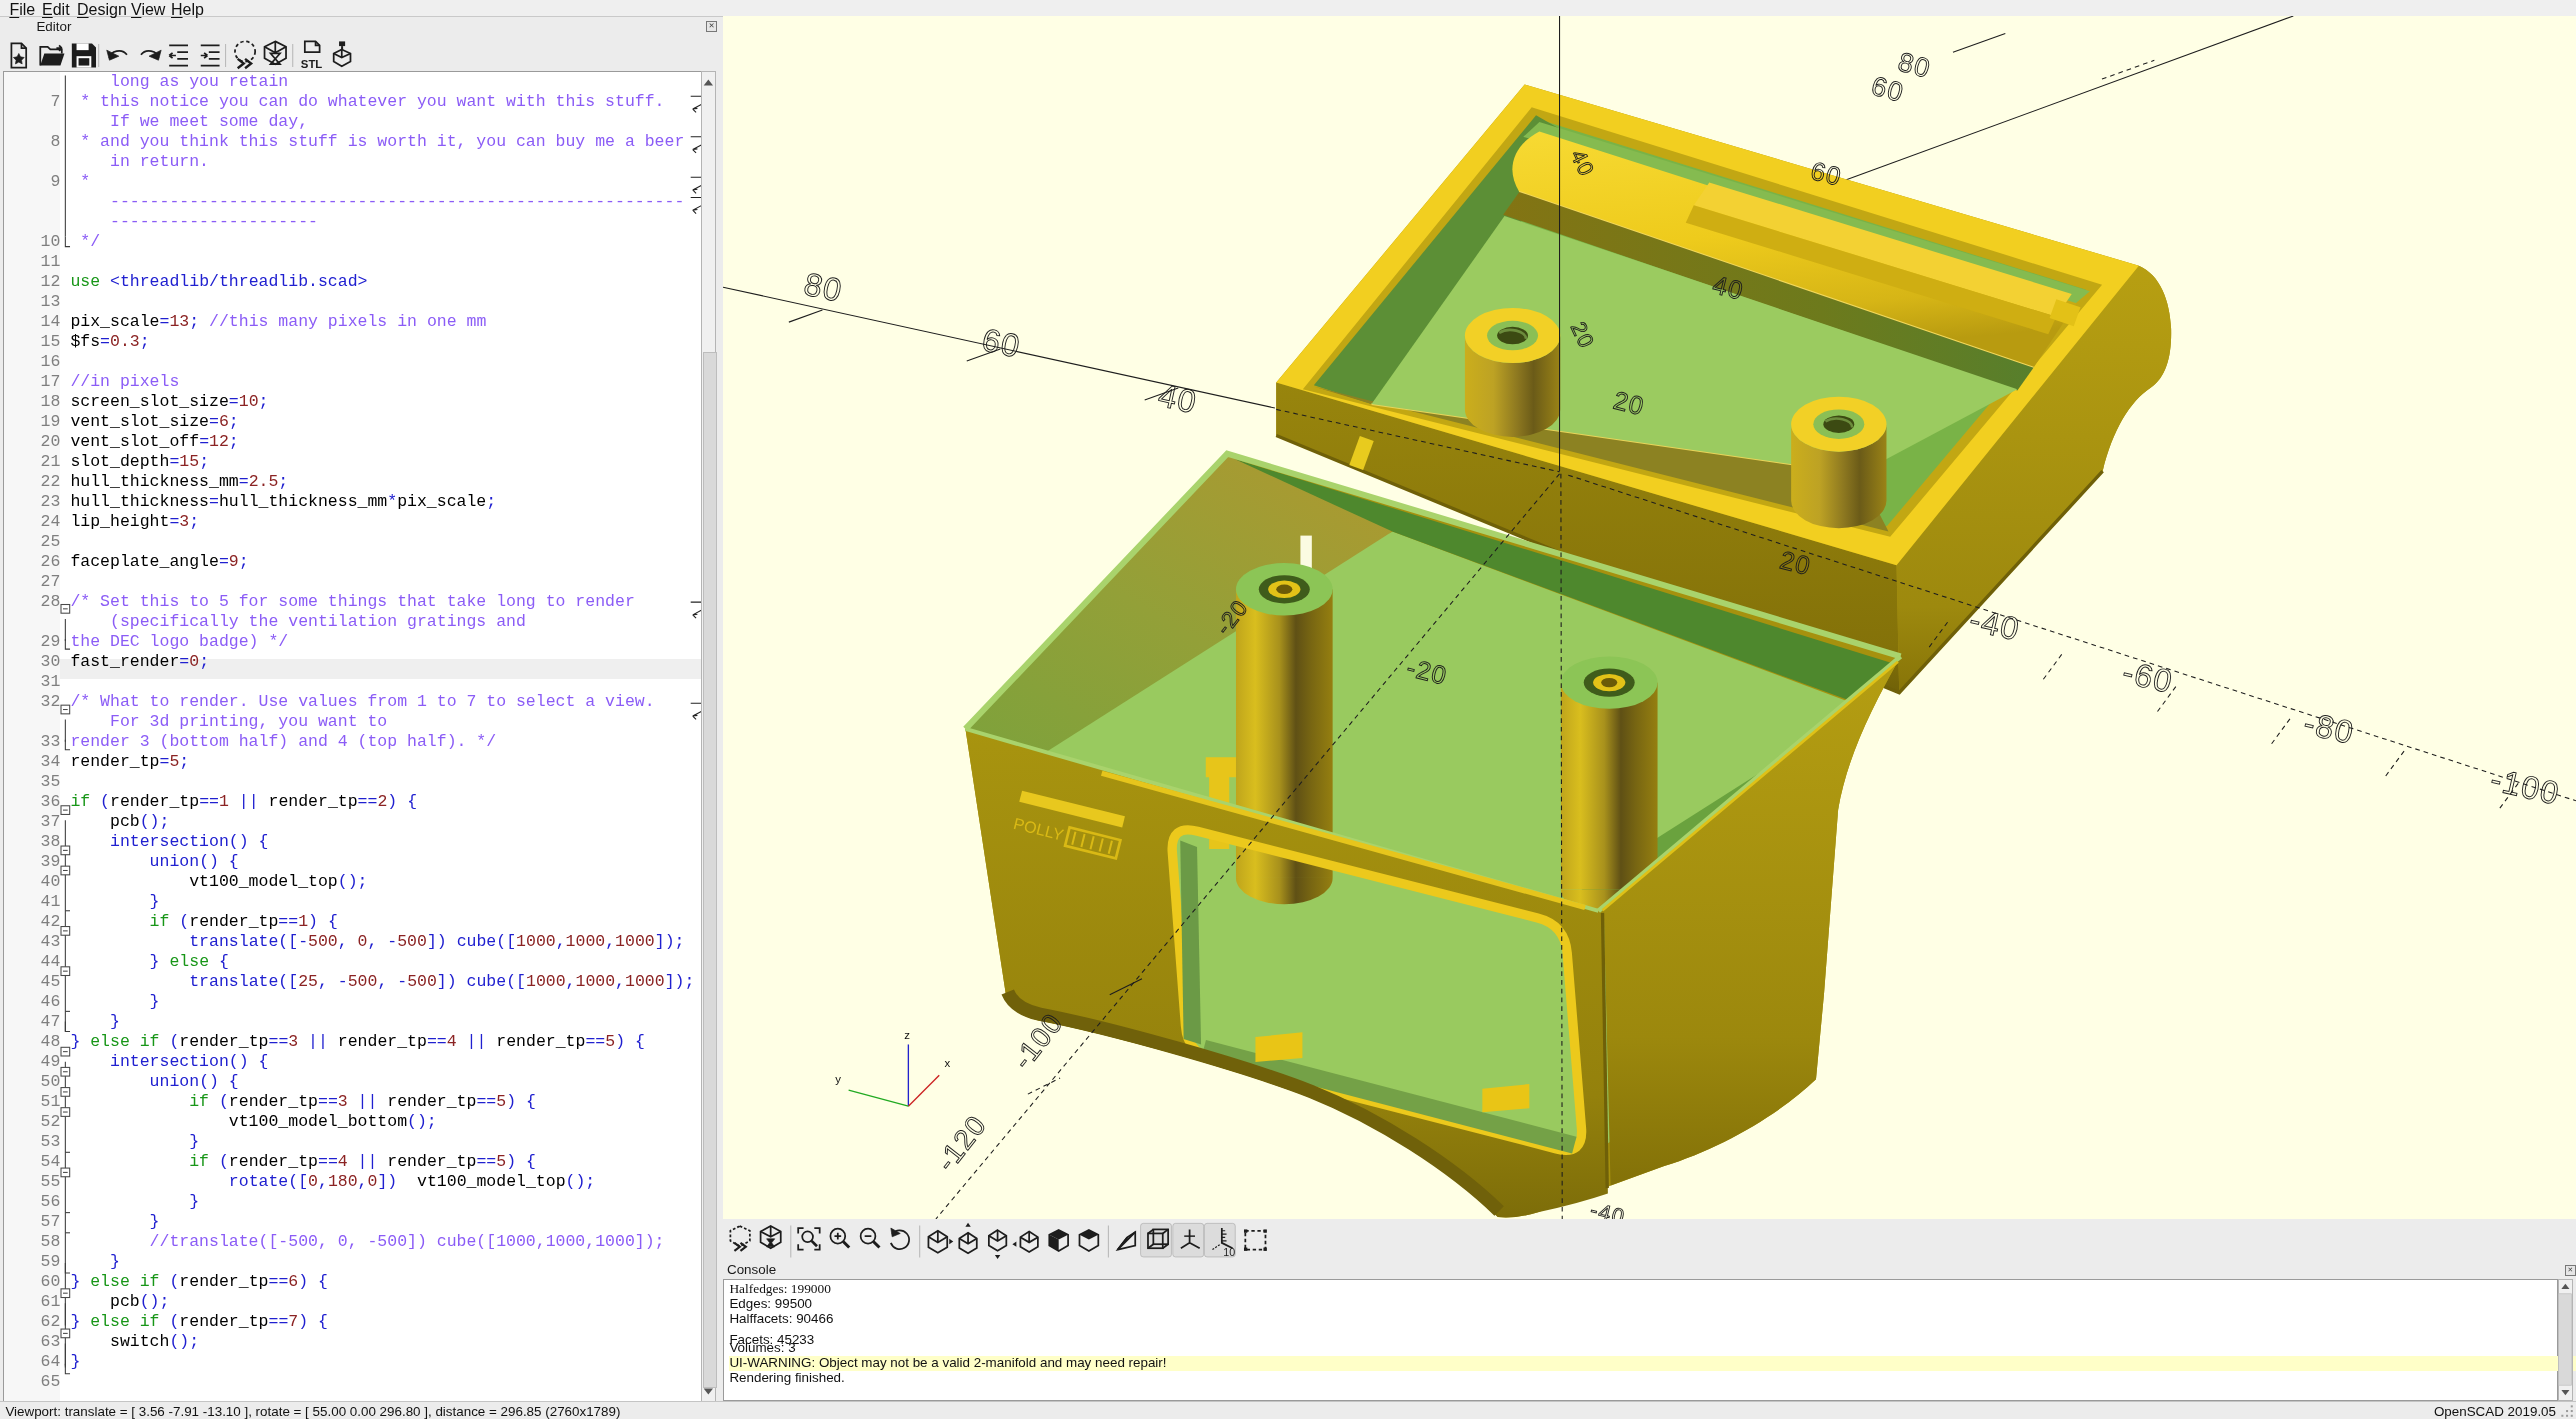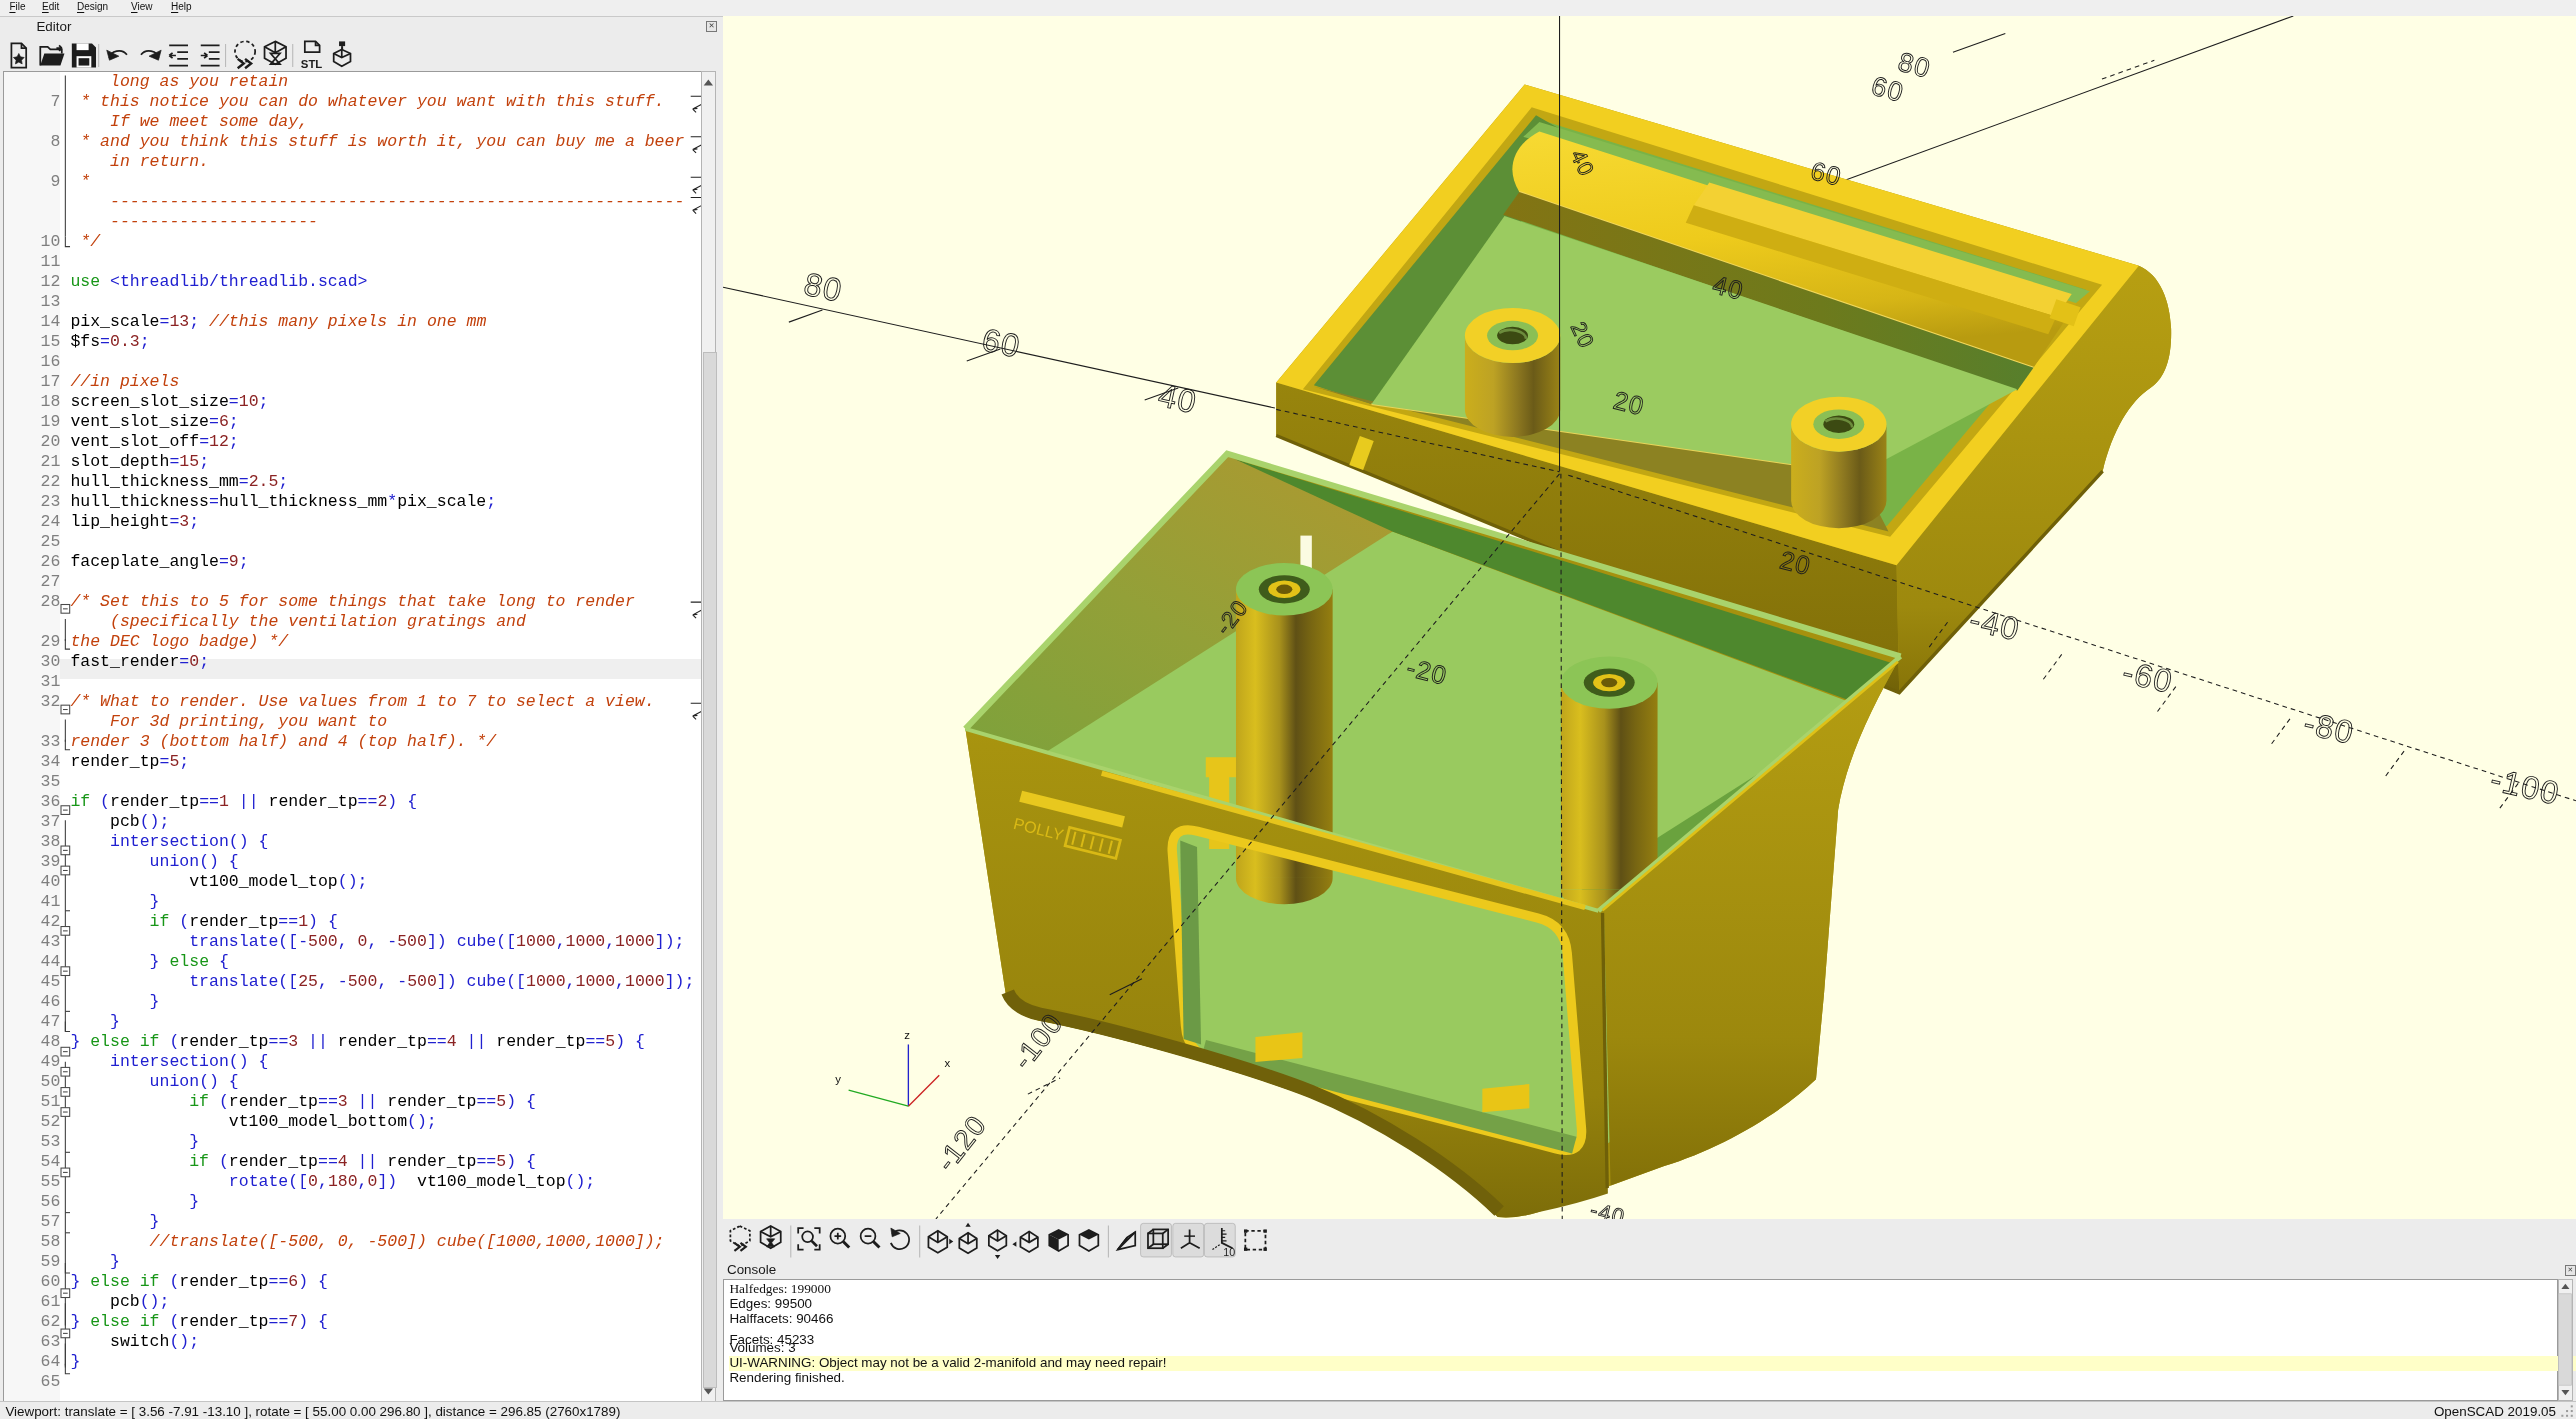--- a/index.html
+++ b/index.html
@@ -1,27 +1,27 @@
 <!DOCTYPE html>
 <html style="font-size:10.7px"><head><meta charset="utf-8">
 <style>
 html,body{margin:0;padding:0;}
 body{width:2576px;height:1420px;background:#ececec;font-family:"Liberation Sans",sans-serif;position:relative;overflow:hidden;}
 .abs{position:absolute;}
-#menubar{left:0;top:0;width:2576px;height:16px;background:#efefef;border-bottom:0.7px solid #c9c9c9;font-size:10px;color:#111;}
+#menubar{left:0;top:0;width:2576px;height:16px;background:#efefef;border-bottom:0.7px solid #c9c9c9;font-size:16px;color:#111;}
 #menubar span{position:absolute;top:1.3px;}
 #menubar u{text-decoration:underline;text-underline-offset:2px;}
 #edtitle{left:9.4px;top:19px;font-size:13.4px;color:#1a1a1a;margin-left:27px;}
 #edclose{left:706px;top:21px;width:9.4px;height:9.4px;border:0.7px solid #777;background:#e6e6e6;font-size:7.4px;color:#444;text-align:center;line-height:8.7px;}
 #codewrap{left:3.4px;top:71px;width:698px;height:1331px;background:#ffffff;border-top:0.7px solid #9a9a9a;border-left:0.7px solid #9a9a9a;border-bottom:0.7px solid #9a9a9a;overflow:hidden;}
 #gutter{left:0;top:0;width:56px;height:1331px;background:#f7f7f7;}
 #lnums{left:0;top:0;width:56px;font-family:"Liberation Mono",monospace;font-size:16.5px;line-height:20px;color:#7f7f7f;text-align:right;white-space:pre;}
 #codepre{left:66px;top:0;font-family:"Liberation Mono",monospace;font-size:16.5px;line-height:20px;color:#000;white-space:pre;margin:0;}
 #curline{left:56px;top:587px;width:641px;height:20px;background:#efefef;}
-.c{color:#c2410c;font-style:italic;}.k{color:#189618;}.o{color:#2020d0;}.n{color:#8b2323;}
+.c{color:#8b5cf6;}.k{color:#189618;}.o{color:#2020d0;}.n{color:#8b2323;}
 #vscroll{left:701px;top:71px;width:15.4px;height:1332px;background:#f0f0f0;border:0.7px solid #b4b4b4;box-sizing:border-box;}
 #vthumb{position:absolute;left:0.7px;top:280px;width:12.8px;height:1034px;background:#d9d9d9;border:0.7px solid #bdbdbd;}
 #viewport{left:723px;top:16px;width:1853px;height:1203px;background:#ffffe5;}
 #vtoolbarbg{left:723px;top:1220px;width:1853px;height:43px;background:#ececec;}
 #contitle{left:727px;top:1262px;font-size:13.4px;color:#1a1a1a;}
 #conclose{left:2565px;top:1265px;width:8.7px;height:8.7px;border:0.7px solid #777;background:#e6e6e6;font-size:6.7px;color:#444;text-align:center;line-height:8px;}
 #console{left:723px;top:1279px;width:1835px;height:122px;background:#fff;border:0.7px solid #9a9a9a;box-sizing:border-box;font-size:13.4px;line-height:14.8px;color:#111;}
 #console .ln{position:absolute;left:5.4px;white-space:pre;}
 #cscroll{left:2558px;top:1279px;width:14.8px;height:122px;background:#f0f0f0;border:0.7px solid #b4b4b4;box-sizing:border-box;}
 #statusbar{left:0;top:1401px;width:2576px;height:18px;background:#ececec;border-top:0.7px solid #c4c4c4;font-size:13.4px;color:#111;}

